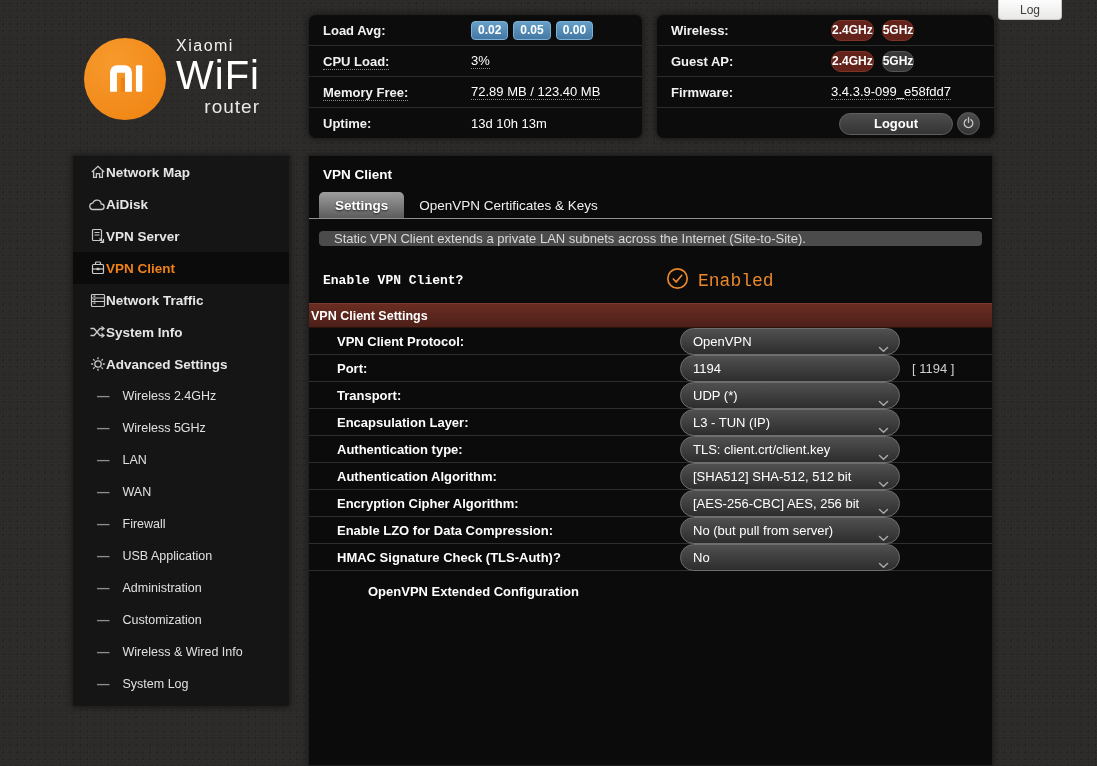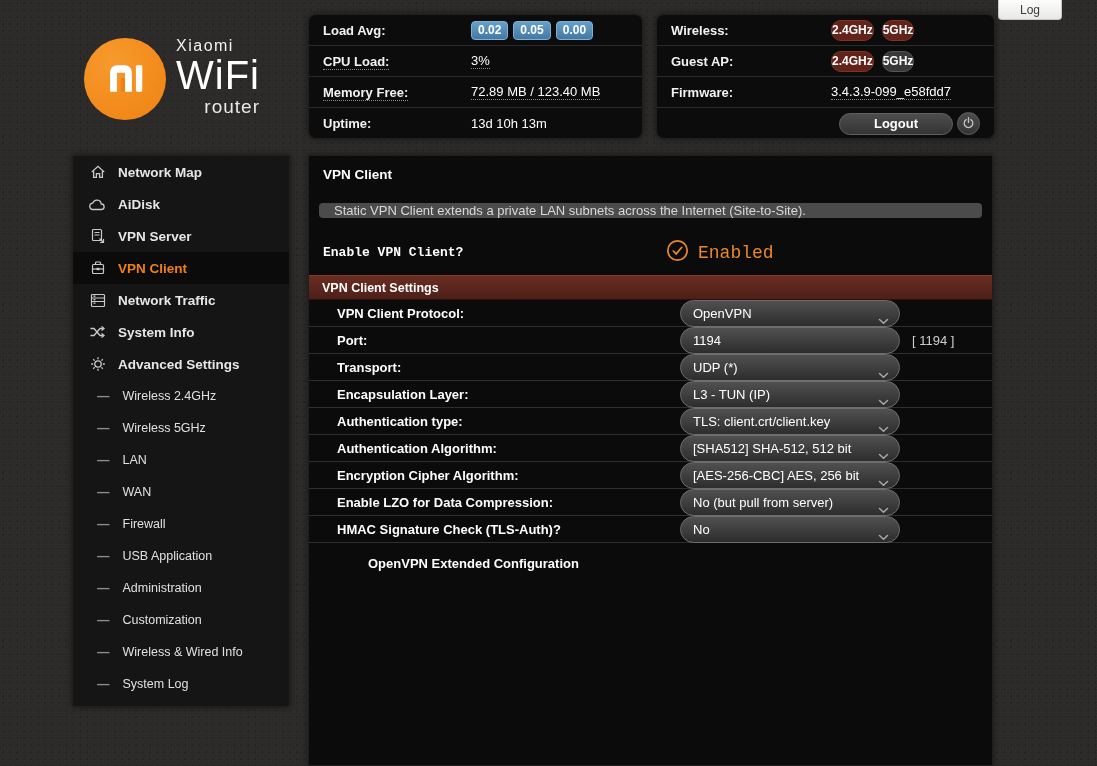--- a/index.html
+++ b/index.html
@@ -74,21 +74,21 @@
     display:flex; align-items:center; justify-content:center;
   }
 
   
   .sidebar {
     position:absolute; left:72px; top:155px; width:218px;
     background:#151515; border:1px solid #1f1f1f; border-radius:0 0 3px 3px;
     padding-bottom:6px; box-shadow:0 0 6px rgba(0,0,0,.5);
   }
   .side-item {
-    height:32px; display:flex; align-items:center; padding-left:16px; gap:12px;
+    height:32px; display:flex; align-items:center; padding-left:16px; 
     font-size:13.5px; font-weight:bold; color:#e6e6e6; cursor:pointer;
   }
   .side-item.active { background:#0b0b0b; color:#f08119; }
   .side-icon { width:17px; height:17px; display:flex; align-items:center; justify-content:center; flex-shrink:0; }
   .side-subitem {
     height:32px; display:flex; align-items:center; padding-left:24px; gap:14px;
     font-size:12.5px; color:#e0e0e0; cursor:pointer;
   }
   .sub-dash { color:#8f8f8f; font-weight:bold; letter-spacing:-1px; }
 
@@ -113,21 +113,21 @@
   .notice {
     margin:12px 10px; height:15px; background:#4b4b4b; border-radius:4px;
     display:flex; align-items:center; padding:0 15px; color:#d9d9d9; font-size:13px;
   }
   .enable-row { display:flex; align-items:center; padding-left:14px; height:45px;font-family:Liberation Mono, monospace; }
   .enable-label { width:343px; font-weight:bold; font-size:13px; flex-shrink:0; }
   .enable-status { display:flex; align-items:center; gap:9px; color:#e8872c; font-size:18px;justify-content:space-between; }
   .section-header {
     height:25px; background:linear-gradient(#6b2d22,#4c1f18);
     border-top:1px solid #7a3a2c; border-bottom:1px solid #2a120d;
-    display:flex; align-items:center; padding-left:13px;
+    display:flex; align-items:center; padding-left:2px;
     font-weight:bold; font-size:12.5px; color:#fff;
   }
   .form-row {
     height:27px; display:flex; align-items:center; padding-left:28px;
     border-bottom:1px solid #2e2e2e;
   }
   .row-label { width:343px; font-weight:bold; font-size:13px; color:#fff; flex-shrink:0; padding-right:10px; }
   .control { width:220px; flex-shrink:0; }
   .pill {
     height:27px; border-radius:14px;
@@ -317,20 +317,24 @@
       </div>
       <div class="side-subitem">
         <span class="sub-dash">—</span>
         <span>System Log</span>
       </div>
     </div>
 </div>
 
 <div class="main">
   <div class="main-title">VPN Client</div>
+  <div class="tab-bar" id="tab-bar">
+      <div class="tab active">Settings</div>
+      <div class="tab">OpenVPN Certificates &amp; Keys</div>
+    </div>
   <div class="notice">Static VPN Client extends a private LAN subnets across the Internet (Site-to-Site).</div>
 
   <div class="enable-row">
     <span class="enable-label">Enable VPN Client?</span>
     <span class="enable-status">
       <span>
         <svg width="23" height="23" viewBox="0 0 23 23" fill="none" stroke="#e8872c" stroke-width="1.7" stroke-linecap="round">
           <circle cx="11.5" cy="11.5" r="9.7"></circle>
             <path d="M7.3 12 l2.9 2.9 L15.8 8.3"></path>
         </svg>

